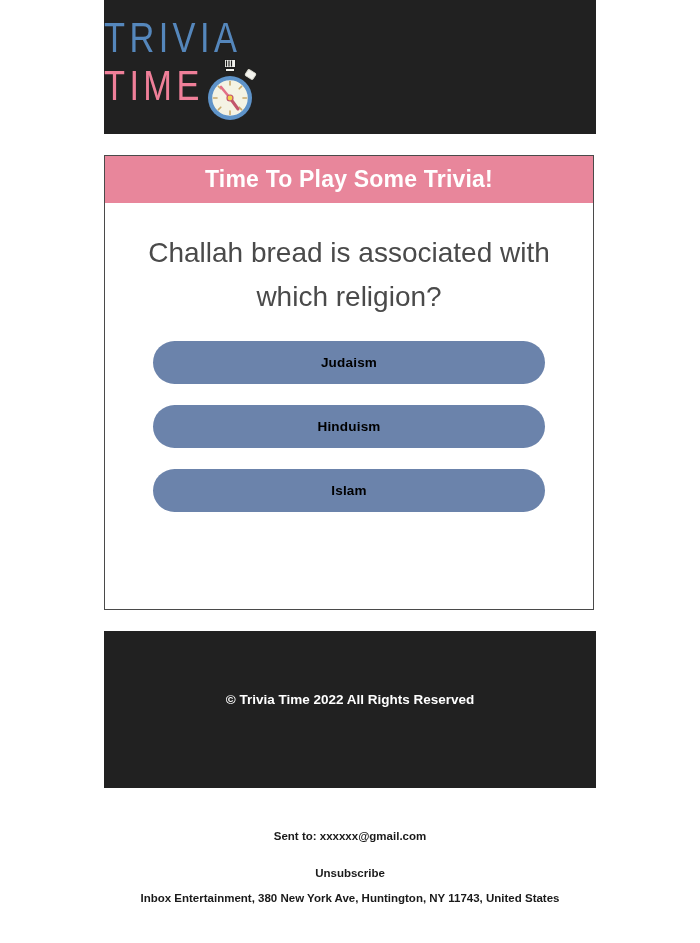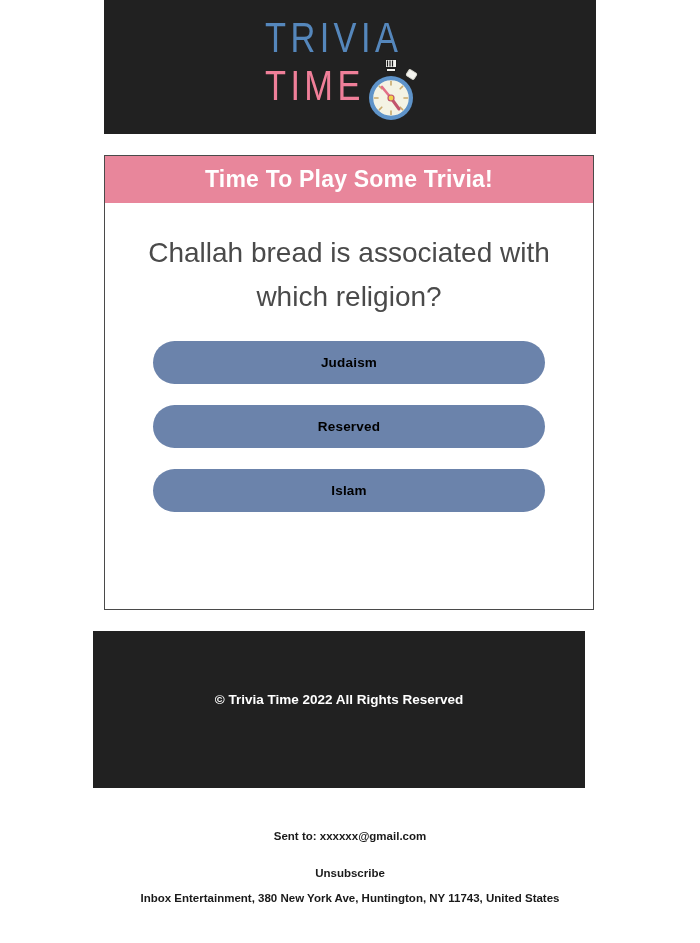--- a/index.html
+++ b/index.html
@@ -25,21 +25,20 @@
   
   .header-band {
     position: absolute;
     left: 104px;
     top: 0px;
     width: 492px;
     height: 134px;
     background: #212121;
     display: flex;
     align-items: center;
-    justify-content: center;
   }
 
   .logo {
     position: relative;
     width: 170px;
     height: 112px;
     display: block;
   }
   .logo-word-top {
     position: absolute;
@@ -137,21 +136,21 @@
     font-weight: bold;
     letter-spacing: 0.2px;
     cursor: pointer;
     padding: 0;
   }
   .answer-btn:last-child { margin-bottom: 0; }
 
   
   .footer-band {
     position: absolute;
-    left: 93px;
+    left: 104px;
     top: 631px;
     width: 492px;
     height: 157px;
     background: #212121;
   }
   .footer-copyright {
     position: absolute;
     left: 0;
     right: 0;
     top: 61px;
@@ -223,21 +222,21 @@
   <div class="card">
 
     <div class="card-banner">
       <span class="card-banner-text">Time To Play Some Trivia!</span>
     </div>
 
     <p class="question">Challah bread is associated with which religion?</p>
 
     <div class="answers">
       <button class="answer-btn">Judaism</button>
-      <button class="answer-btn">Reserved</button>
+      <button class="answer-btn">Hinduism</button>
       <button class="answer-btn">Islam</button>
     </div>
   </div>
 
   <div class="footer-band">
     <div class="footer-copyright">© Trivia Time 2022 All Rights Reserved</div>
   </div>
 
   <div class="legal">
     <div class="legal-line legal-sentto">Sent to: xxxxxx@gmail.com</div>

